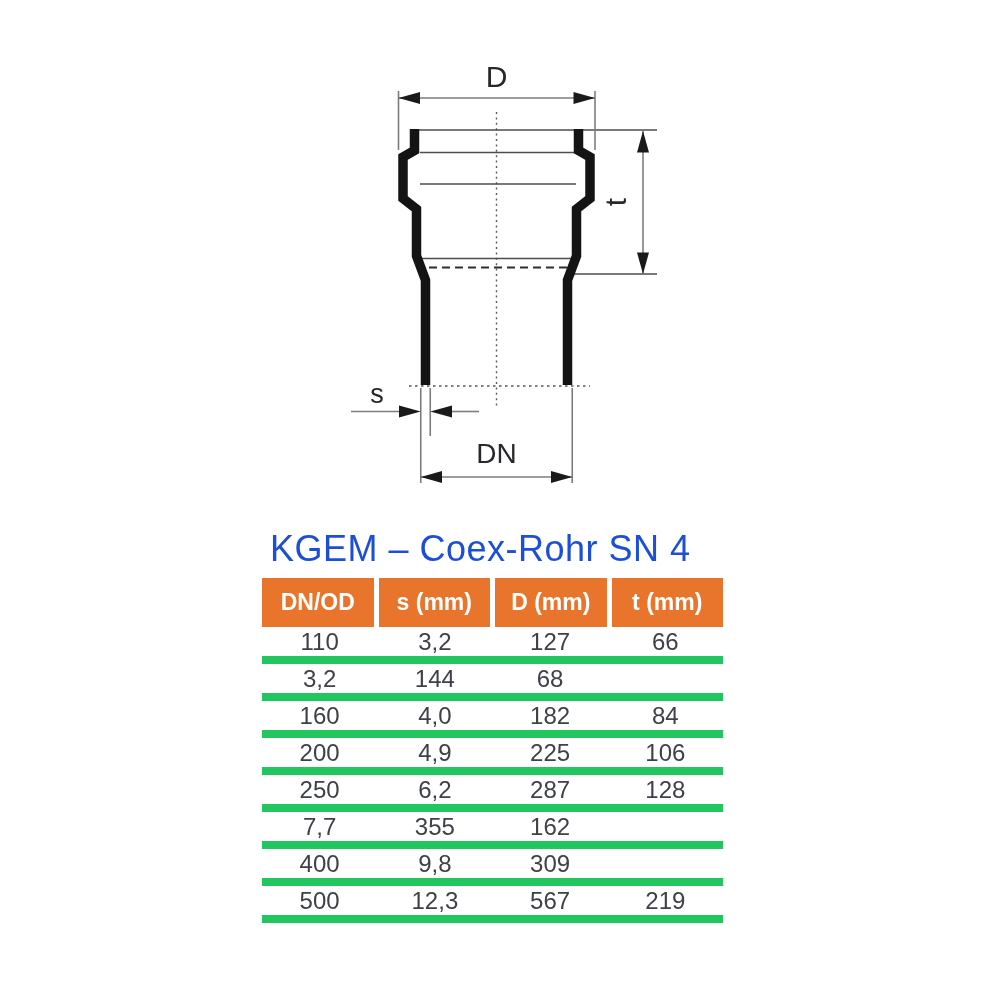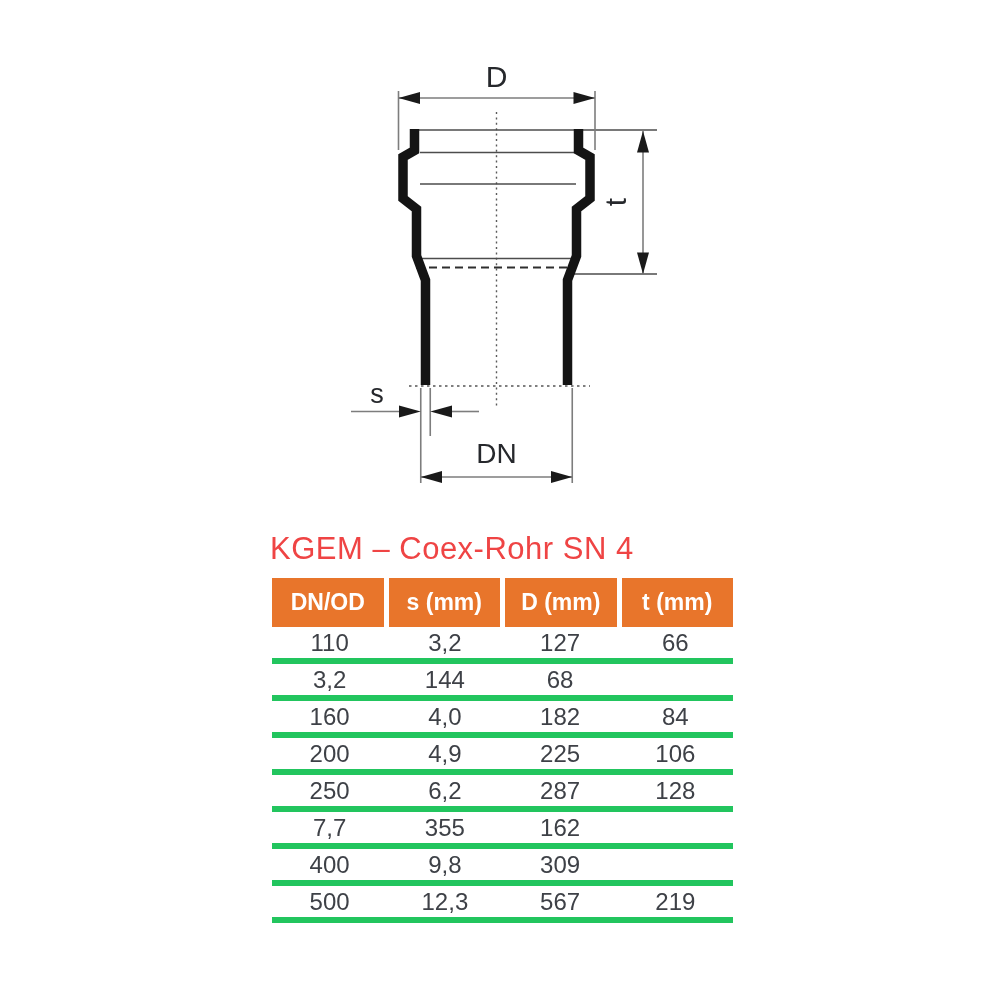--- a/index.html
+++ b/index.html
@@ -3,34 +3,34 @@
 <meta charset="utf-8">
 <style>
   html,body{margin:0;padding:0;background:#ffffff;}
   .canvas{
     position:relative;width:1000px;height:1000px;background:#ffffff;overflow:hidden;
     font-family:"Liberation Sans",sans-serif;
   }
   .diagram{position:absolute;left:330px;top:40px;width:340px;height:460px;}
   .title{
     position:absolute;left:270px;top:529px;width:461px;height:40px;
-    font-size:31px;line-height:40px;color:#ef4444;letter-spacing:0.5px;white-space:nowrap;
+    font-size:36px;line-height:40px;color:#1d4ed8;letter-spacing:0.5px;white-space:nowrap;
   }
-  .spec-table{position:absolute;left:272px;top:578px;width:461px;}
+  .spec-table{position:absolute;left:262px;top:578px;width:461px;}
   .thead{
     display:grid;grid-template-columns:repeat(4,1fr);column-gap:5px;
     height:49px;
   }
   .th{
     background:#E8752B;color:#ffffff;font-weight:bold;font-size:23px;
     display:flex;align-items:center;justify-content:center;white-space:nowrap;
   }
   .trow{
     display:grid;grid-template-columns:repeat(4,1fr);
-    height:37px;box-sizing:border-box;border-bottom:6px solid #22c55e;
+    height:37px;box-sizing:border-box;border-bottom:8px solid #22c55e;
   }
   .td{
     font-size:24px;color:#3E4147;
     display:flex;align-items:center;justify-content:center;white-space:nowrap;
   }
   svg text{font-family:"Liberation Sans",sans-serif;fill:#26282c;}
 </style>
 </head>
 <body>
 

